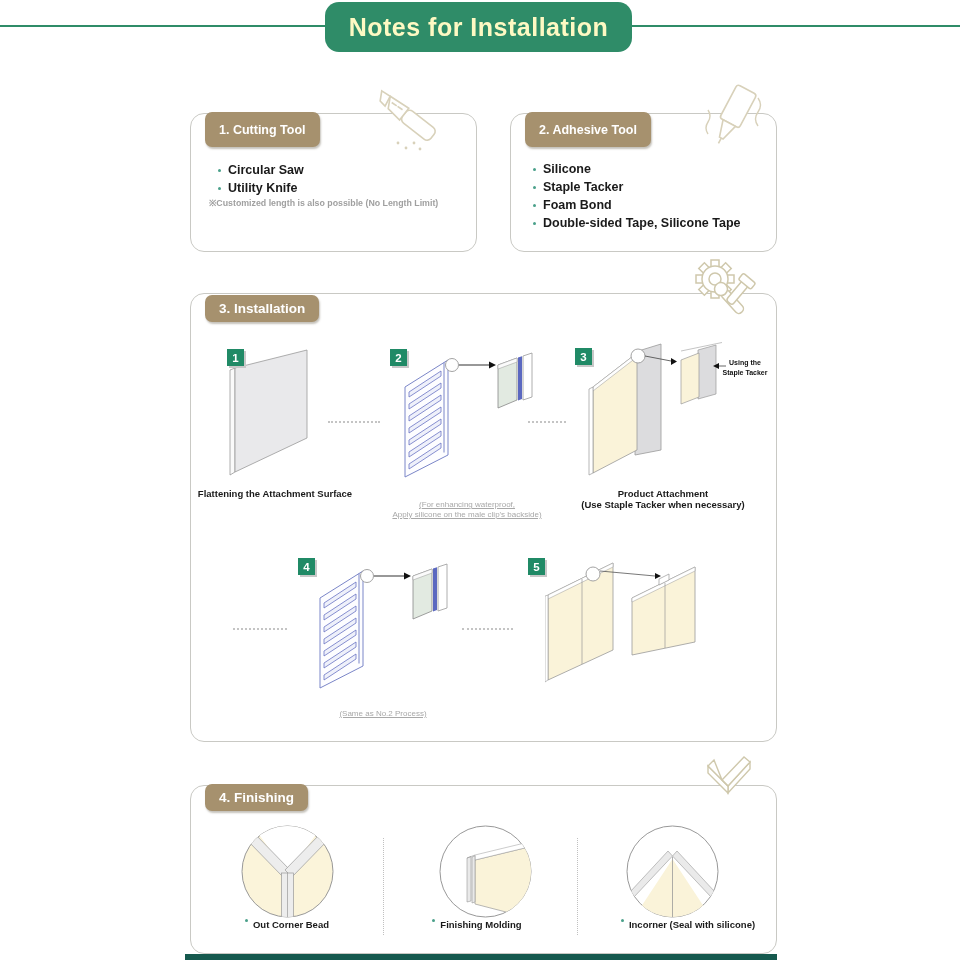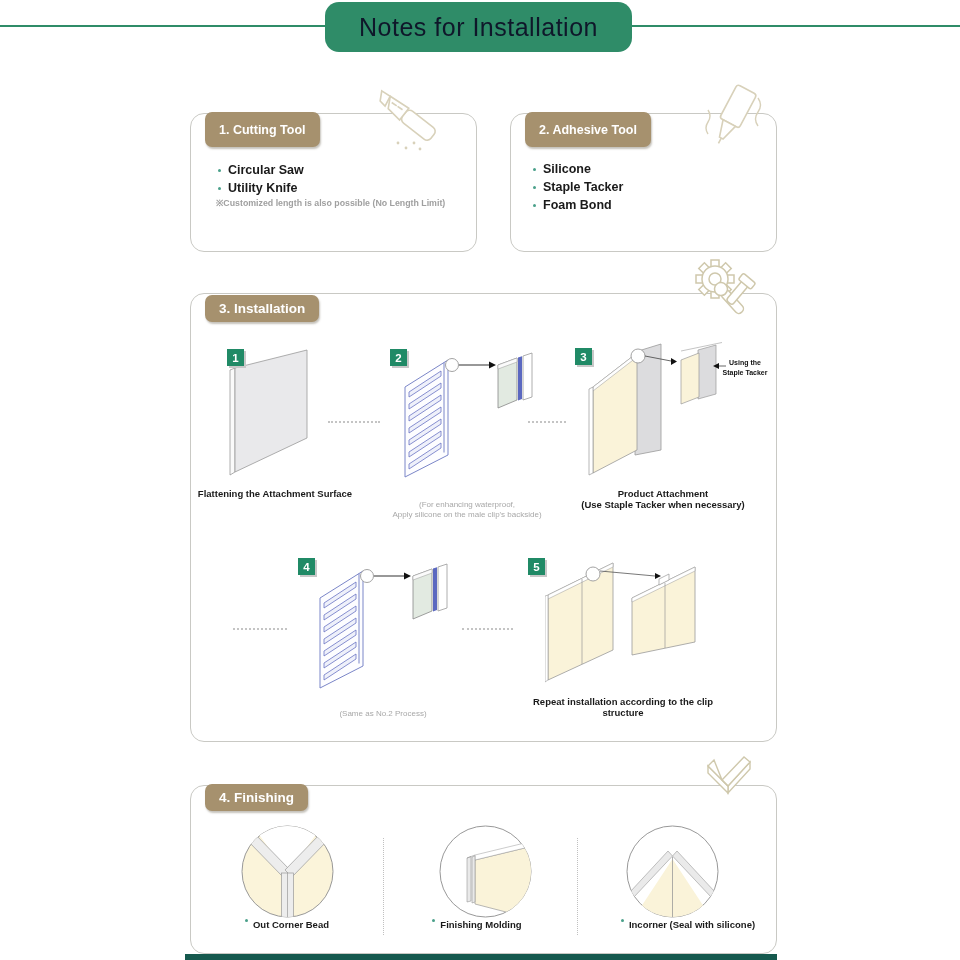--- a/index.html
+++ b/index.html
@@ -2,41 +2,41 @@
 <html><head>
 <meta charset="utf-8">
 <style>
   html,body{margin:0;padding:0;background:#fff;}
   #page{position:relative;width:960px;height:960px;background:#fff;overflow:hidden;
         font-family:"Liberation Sans",sans-serif;color:#1c1c1c;}
   .abs{position:absolute;}
   
   #header-line{left:0;top:25px;width:960px;height:2px;background:#2f8c68;}
   #header-pill{left:325px;top:2px;width:307px;height:50px;background:#2f8c68;border-radius:14px;
-    display:flex;align-items:center;justify-content:center;color:#0f172a;font-size:25px;font-weight:normal;
+    display:flex;align-items:center;justify-content:center;color:#fef9c3;font-size:25px;font-weight:bold;
     letter-spacing:.5px;z-index:2;}
   
   .box{border:1.5px solid #c9c9c4;border-radius:14px;background:#fff;}
   #box1{left:190px;top:113px;width:285px;height:137px;}
   #box2{left:510px;top:113px;width:265px;height:137px;}
   #box3{left:190px;top:293px;width:585px;height:447px;}
   #box4{left:190px;top:785px;width:585px;height:167px;}
   .pill{background:#a6916e;color:#fff;font-weight:bold;border-radius:7px;display:flex;align-items:center;
     padding:0 14px;box-shadow:1px 2px 2px rgba(90,80,60,.35);z-index:3;}
   .pill.small{height:35px;font-size:12.5px;}
   .pill.big{height:27px;font-size:13.5px;}
   
   .blt{display:flex;align-items:center;font-weight:bold;font-size:12.5px;color:#1a1a1a;height:18px;}
   .dot{width:3px;height:3px;border-radius:50%;background:#4aa08a;margin-right:7px;flex:0 0 auto;}
   .note{font-size:8.8px;color:#a0a0a0;font-weight:bold;}
   
   .badge{width:17px;height:17px;background:#208a66;color:#fff;font-size:11.5px;font-weight:bold;
     display:flex;align-items:center;justify-content:center;box-shadow:2px 2px 0 #c8c8c8;z-index:2;}
   .cap{font-weight:bold;font-size:9.5px;color:#1a1a1a;text-align:center;line-height:11px;}
-  .sub{font-size:8px;color:#a8a8a8;text-align:center;line-height:10px;}
+  .sub{font-size:8px;color:#a8a8a8;text-align:center;line-height:10px;text-decoration:underline;}
   .dotline{border-top:2px dotted #c4c4c4;height:0;}
   .vdash{border-left:1.5px dotted #c0c0c0;width:0;}
   .callout{font-size:7px;font-weight:bold;line-height:9.5px;text-align:center;color:#111;}
   .fcap{display:flex;align-items:flex-start;justify-content:center;font-weight:bold;font-size:9.5px;color:#1a1a1a;}
   .fcap .dot{margin-right:5px;}
   #bottom-bar{left:185px;top:954px;width:592px;height:6px;background:#16594e;}
   svg{display:block;}
 </style>
 </head>
 <body>
@@ -68,21 +68,21 @@
     </g>
   </svg>
   <div class="abs blt" style="left:218px;top:161px;">
     <span class="dot"></span>
     <span>Circular Saw</span>
   </div>
   <div class="abs blt" style="left:218px;top:179px;">
     <span class="dot"></span>
     <span>Utility Knife</span>
   </div>
-  <div class="abs note" style="left:216px;top:197px;width:250px;">※Customized length is also possible (No Length Limit)</div>
+  <div class="abs note" style="left:209px;top:197px;width:250px;">※Customized length is also possible (No Length Limit)</div>
 
   <div class="abs box" id="box2"></div>
   <div class="abs pill small" style="left:525px;top:112px;">
     <span>2. Adhesive Tool</span>
   </div>
   <svg class="abs" style="left:698px;top:80px;z-index:2;" width="72" height="74" viewBox="0 0 72 74">
     <g transform="rotate(28 35 36)" fill="#fff" stroke="#d8d1ba" stroke-width="1.6">
       <rect x="24" y="6" width="22" height="38" rx="3"></rect>
       <polygon points="28,44 42,44 37,61 33,61"></polygon>
       <line x1="35" y1="61" x2="35" y2="67"></line>
@@ -96,20 +96,24 @@
     <span class="dot"></span>
     <span>Silicone</span>
   </div>
   <div class="abs blt" style="left:533px;top:178px;">
     <span class="dot"></span>
     <span>Staple Tacker</span>
   </div>
   <div class="abs blt" style="left:533px;top:196px;text-align:right;">
     <span class="dot"></span>
     <span>Foam Bond</span>
+  </div>
+  <div class="abs blt" style="left:533px;top:214px;">
+    <span class="dot"></span>
+    <span>Double-sided Tape, Silicone Tape</span>
   </div>
 
   <div class="abs box" id="box3"></div>
   <div class="abs pill big" style="left:205px;top:295px;">
     <span>3. Installation</span>
   </div>
   <svg class="abs" style="left:690px;top:258px;z-index:2;" width="70" height="66" viewBox="0 0 70 66">
     <g fill="#fff" stroke="#cfc8ac" stroke-width="1.5">
       <g>
         <rect x="21" y="2" width="8" height="8" transform="rotate(0 25 21)"></rect>
@@ -232,21 +236,20 @@
     <circle cx="48" cy="14" r="7" fill="#fff" stroke="#999" stroke-width="0.9"></circle>
     <polygon points="87,38 150,7 150,82 87,95" fill="#faf3d9" stroke="#999" stroke-width="0.8"></polygon>
     <polygon points="87,38 150,7 150,11 87,42" fill="#fff" stroke="#999" stroke-width="0.5"></polygon>
     <line x1="120" y1="23" x2="120" y2="88" stroke="#999" stroke-width="0.7"></line>
     <polygon points="114,19 124,14 124,20 114,25" fill="#fff" stroke="#999" stroke-width="0.7"></polygon>
     <line x1="55" y1="11" x2="110" y2="16" stroke="#555" stroke-width="0.8"></line>
     <polygon points="110,13 116,16 110,19" fill="#111"></polygon>
   </svg>
 
   <div class="abs sub" style="left:288px;top:709px;width:190px;">(Same as No.2 Process)</div>
-  <div class="abs cap" style="left:523px;top:696px;width:200px;">Repeat installation according to the clip structure</div>
 
   <div class="abs box" id="box4"></div>
   <div class="abs pill big" style="left:205px;top:784px;">
     <span>4. Finishing</span>
   </div>
   <svg class="abs" style="left:700px;top:754px;z-index:2;" width="62" height="58" viewBox="0 0 62 58">
     <g fill="#fff" stroke="#cfc8ac" stroke-width="1.4">
       <polygon points="28,32 50,8 50,15 28,39"></polygon>
       <polygon points="8,12 28,32 28,39 8,19"></polygon>
       <polygon points="28,32 50,8 44,3 22,26"></polygon>

